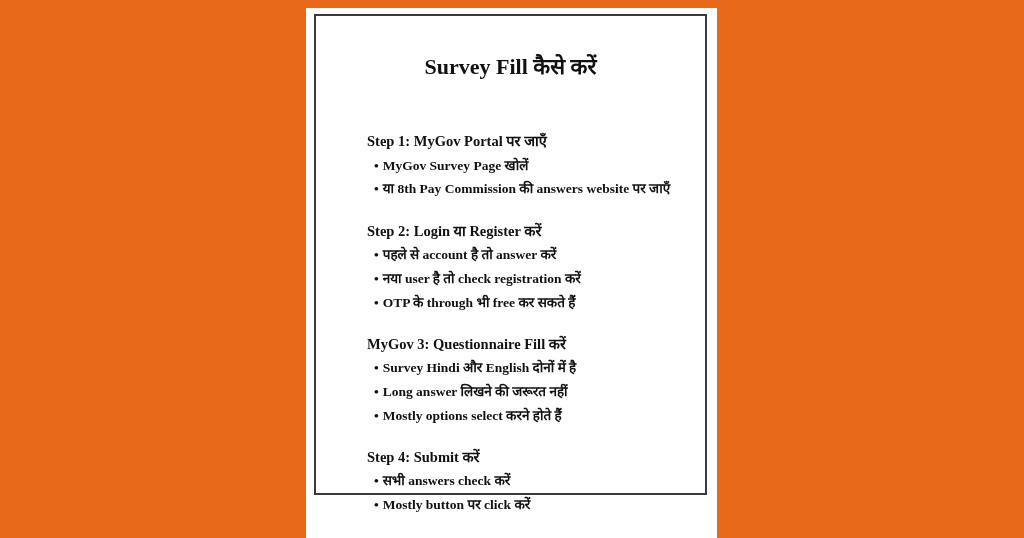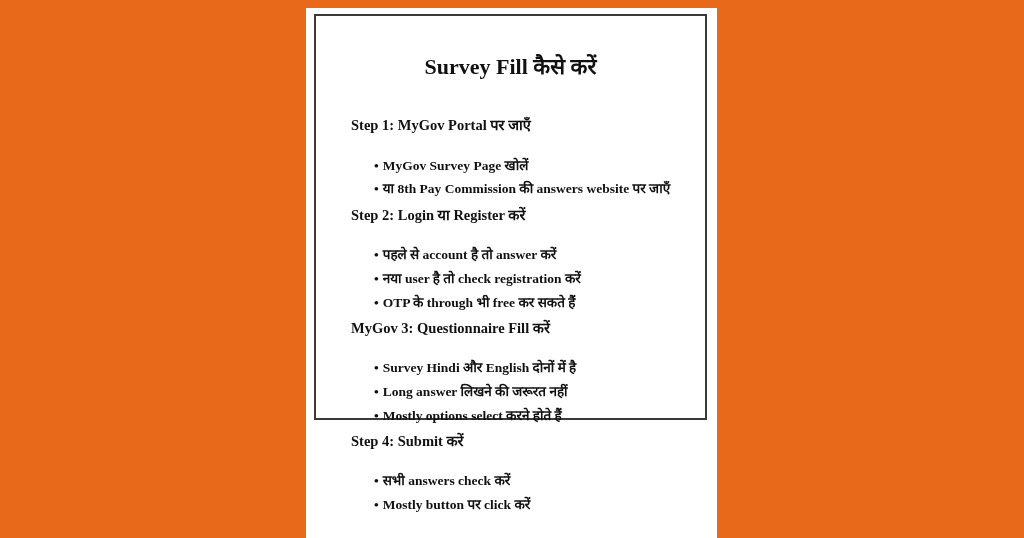--- a/index.html
+++ b/index.html
@@ -20,42 +20,42 @@
       top: 8px;
       width: 411px;
       height: 540px;
       background: #ffffff;
     }
     .frame {
       position: absolute;
       left: 8px;
       top: 6px;
       width: 393px;
-      height: 406px;
+      height: 481px;
       border: 2px solid #3a3a3a;
       box-sizing: border-box;
     }
     .title {
       position: absolute;
       left: 0;
       right: 0;
       top: 36px;
       text-align: center;
       font-weight: bold;
       font-size: 22px;
       color: #111;
       margin: 0;
     }
     .step {
       position: absolute;
       left: 35px;
       font-weight: bold;
       font-size: 14.5px;
       color: #111;
-      margin: 0;
+      margin: 16px;
       white-space: nowrap;
     }
     .bullet {
       position: absolute;
       left: 58px;
       font-weight: bold;
       font-size: 13.5px;
       color: #111;
       margin: 0;
       white-space: nowrap;

